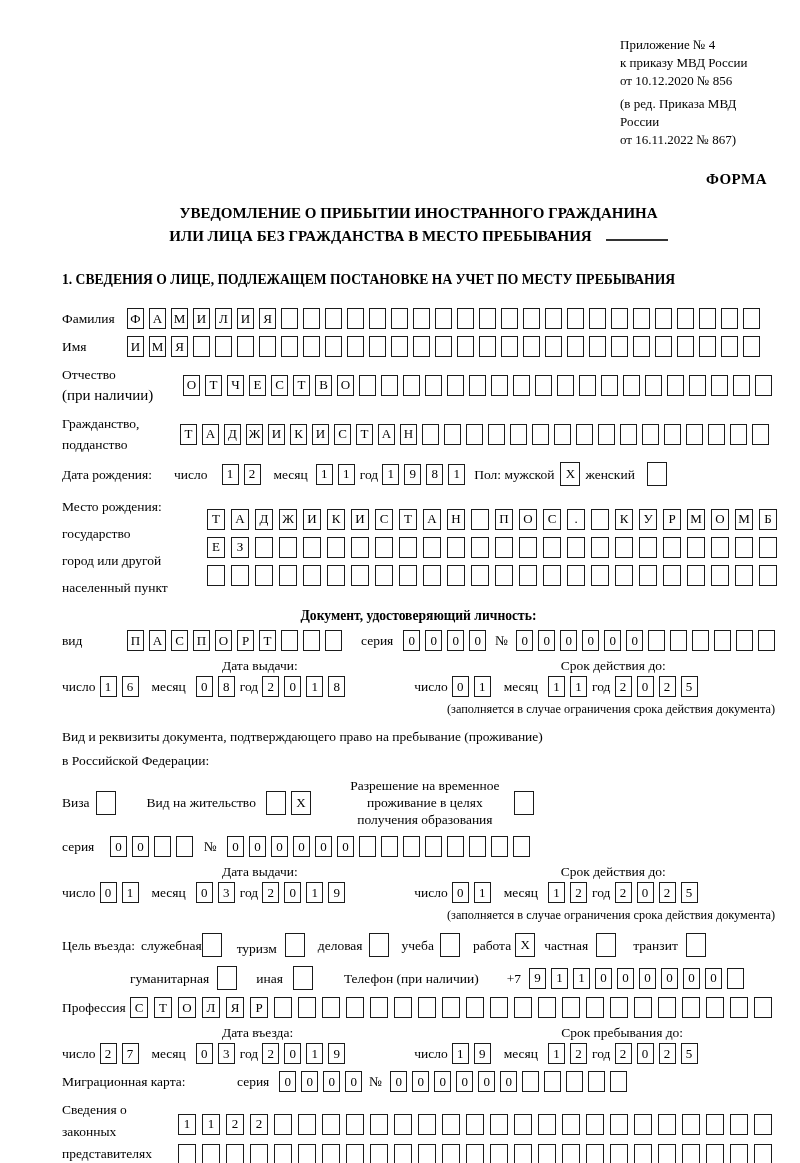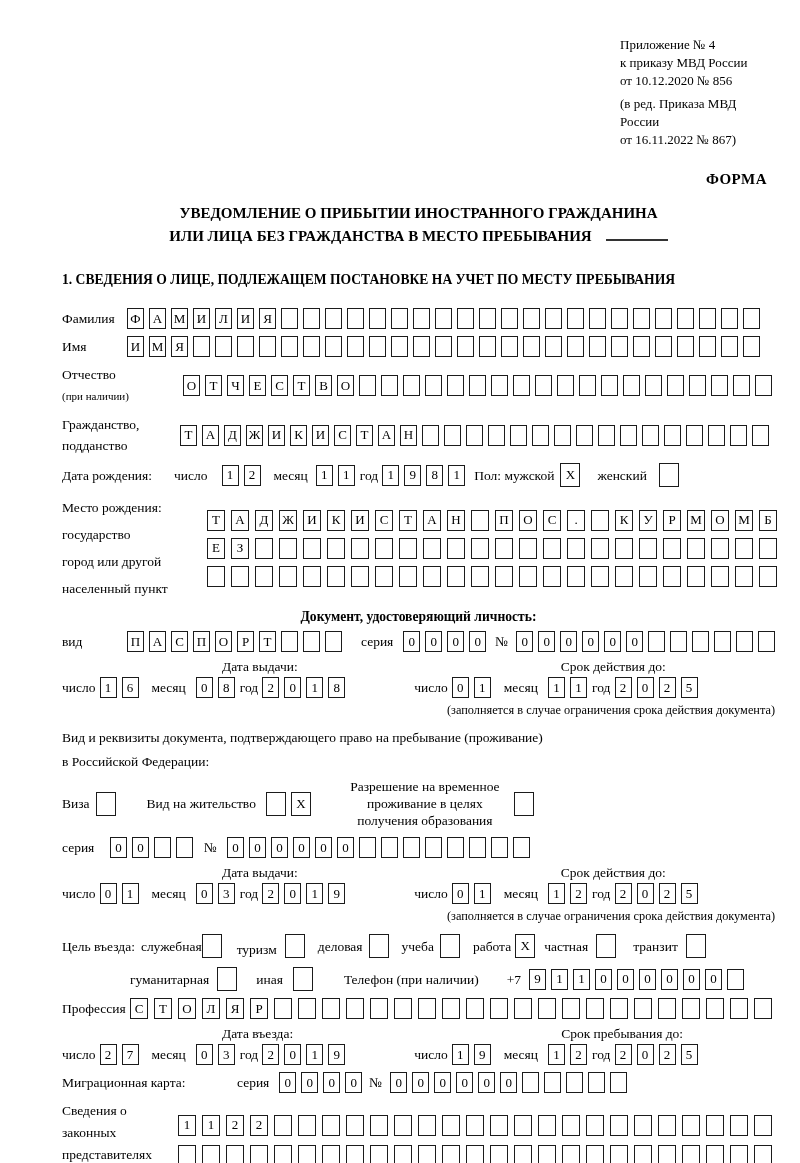--- a/index.html
+++ b/index.html
@@ -122,21 +122,21 @@
         <span class="cell"></span>
         <span class="cell"></span>
         <span class="cell"></span>
         <span class="cell"></span>
       </span>
   </div>
 
   <div class="row">
     <span class="lbl" style="width:121px">
       <span>Отчество</span><br>
-      <span style="font-size:11px">(при наличии)</span>
+      <span style="font-size:15px">(при наличии)</span>
     </span>
     <span class="cells">
         <span class="cell">О</span>
         <span class="cell">Т</span>
         <span class="cell">Ч</span>
         <span class="cell">Е</span>
         <span class="cell">С</span>
         <span class="cell">Т</span>
         <span class="cell">В</span>
         <span class="cell">О</span>
@@ -214,21 +214,21 @@
     <span class="cells">
         <span class="cell">1</span>
         <span class="cell">9</span>
         <span class="cell">8</span>
         <span class="cell">1</span>
       </span>
     <span class="lbl" style="margin-left:4px;margin-right:6px">Пол: мужской</span>
     <span class="cells cbx">
         <span class="cell">X</span>
       </span>
-    <span class="lbl" style="margin-left:12px;margin-right:12px">женский</span>
+    <span class="lbl" style="margin-left:0;margin-right:12px">женский</span>
     <span class="cells cbx">
         <span class="cell"></span>
       </span>
   </div>
 
   <div class="row mt4">
     <span class="lbl" style="width:145px;line-height:27px">
       <span>Место рождения:</span><br>
       <span>государство</span><br>
       <span>город или другой</span><br>

